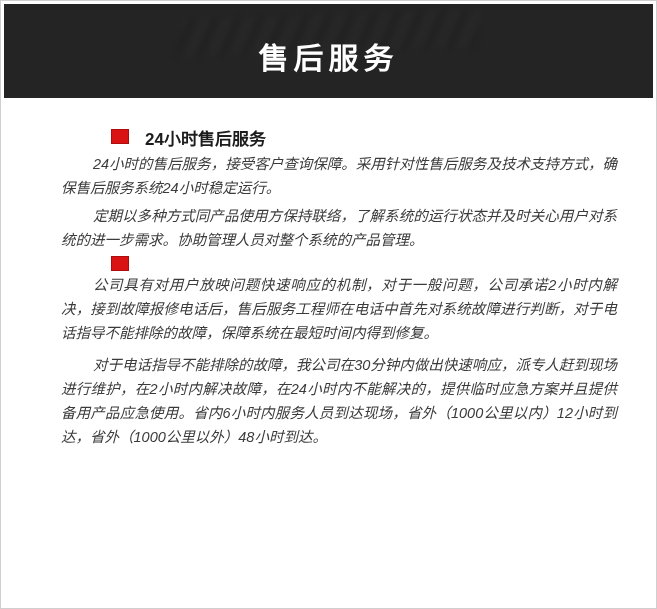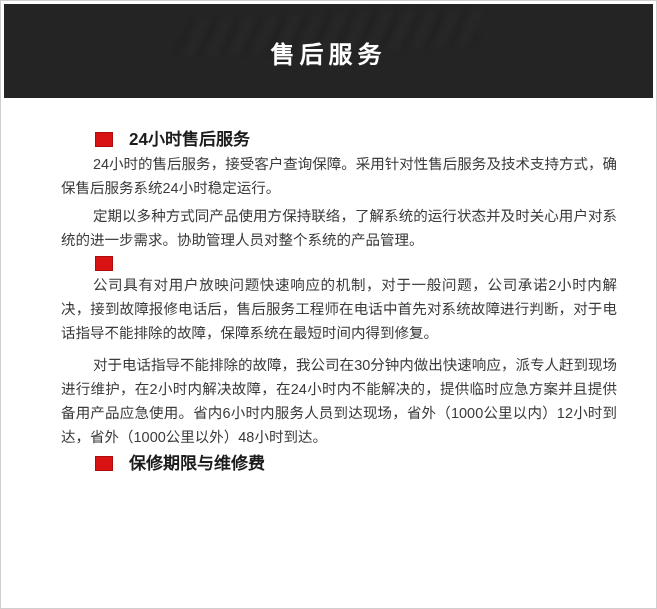--- a/index.html
+++ b/index.html
@@ -41,39 +41,38 @@
     );
     transform: rotate(-2deg) skewX(-12deg);
     filter: blur(3px);
     opacity: 0.35;
   }
   .banner h1 {
     position: relative;
     margin: 0;
     padding-top: 38px;
     text-align: center;
-    font-size: 24px;
+    font-size: 30px;
     font-weight: bold;
     letter-spacing: 5px;
     color: var(--title-color, #ffffff);
     line-height: 1.1;
   }
   
   .content {
     position: absolute;
     top: 97px;
     left: 0;
     right: 0;
     padding: 29px 41px 0 46px;
     box-sizing: border-box;
   }
   .sec-head {
     display: flex;
-    align-items: center;
-    margin: 2px 0 2px 0;
+    margin: 2px 0 2px 16px;
     padding-left: 48px;
   }
   .bullet {
     flex: 0 0 auto;
     width: 18px;
     height: 15px;
     margin-right: 16px;
     background: var(--bullet-red, #d91313);
     border: 1px solid rgba(140,10,10,0.55);
     box-sizing: border-box;
@@ -86,20 +85,21 @@
     color: var(--heading-color, #1c1c1c);
   }
   section p {
     margin: 2px 16px 4px 14px;
     width: 556px;
     font-size: 14.5px;
     line-height: 24px;
     text-indent: 2.2em;
     color: var(--body-color, #3b3b3b);
     text-align: justify;
+    font-style: italic;
   }
   section p + p {
     margin-top: 8px;
   }
 </style>
 </head>
 <body>
 
 <div class="page" style="--banner-bg: #242424; --title-color: #ffffff; --bullet-red: #d91313; --heading-color: #1c1c1c; --body-color: #3b3b3b;">
 
@@ -124,20 +124,16 @@
 
     <section>
       <div class="sec-head">
         <span class="bullet"></span>
       </div>
       <p>公司具有对用户放映问题快速响应的机制，对于一般问题，公司承诺2小时内解决，接到故障报修电话后，售后服务工程师在电话中首先对系统故障进行判断，对于电话指导不能排除的故障，保障系统在最短时间内得到修复。</p>
       <p>对于电话指导不能排除的故障，我公司在30分钟内做出快速响应，派专人赶到现场进行维护，在2小时内解决故障，在24小时内不能解决的，提供临时应急方案并且提供备用产品应急使用。省内6小时内服务人员到达现场，省外（1000公里以内）12小时到达，省外（1000公里以外）48小时到达。</p>
     </section>
 
     <section>
-      <div class="sec-head">
-        <span class="bullet"></span>
-        <h2>保修期限与维修费</h2>
-      </div>
     </section>
 
   </div>
 </div>
 
 </body></html>

